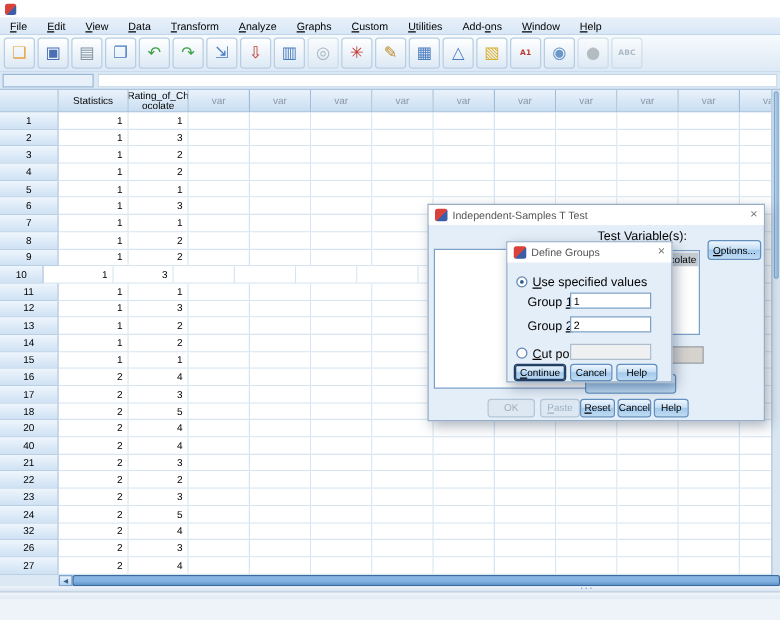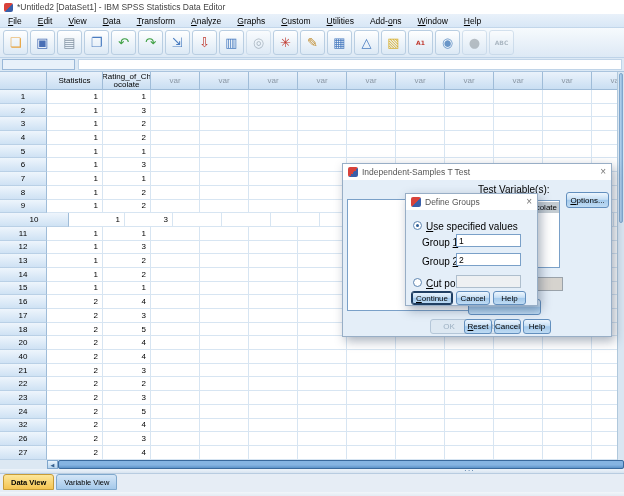--- a/index.html
+++ b/index.html
@@ -66,42 +66,41 @@
   #define { left:405px; top:193px; width:133px; height:113px; z-index:20; }
   .dlg-title { height:16px; background:#ffffff; display:flex; align-items:center; gap:4px; padding:0 5px; font-size:8.5px; color:#555; }
   .dlg-ico { width:10px; height:10px; border-radius:2px; flex:0 0 auto;
     background:linear-gradient(135deg,#d8423a 0 55%, #3a5fa8 55% 100%); }
   .dlg-x { margin-left:auto; color:#777; font-size:10px; line-height:1; cursor:default; }
   .dlg-body { position:relative; width:100%; height:calc(100% - 16px); }
 
   .btn { position:absolute; border:1px solid #628fbe; border-radius:3px; font-size:8px; font-family:"Liberation Sans",sans-serif;
     background:linear-gradient(180deg,#edf6fe 0%,#c6dff5 45%,#a4caec 52%,#bfdbf3 100%);
     display:flex; align-items:center; justify-content:center; color:#000; cursor:default; }
-  .btn.disabled { background:#dde8f2; color:#9cb0c2; border-color:#b4c6d8;margin-left:40px; }
+  .btn.disabled { background:#dde8f2; color:#9cb0c2; border-color:#b4c6d8; }
   .btn.focused { border:1px solid #203f63; box-shadow:0 0 0 1px #203f63 inset; }
 
   .listbox { position:absolute; background:#ffffff; border:1px solid #7aa0c8; overflow:hidden; }
   .sel-item { height:11px; margin-top:1px; background:#c4ccd2; display:flex; align-items:center; justify-content:flex-end;
     font-size:8px; padding-right:2px; white-space:nowrap; overflow:hidden; }
   .lbl { position:absolute; font-size:10px; white-space:nowrap; }
   .field { position:absolute; background:#fff; border:1px solid #7aa0c8; font-size:8.5px; padding:0 2px;
     font-family:"Liberation Sans",sans-serif; }
   .field:disabled, .field.off { background:#eef0f2; border-color:#aebecd; }
   .grayfield { position:absolute; background:#d6d3ce; border:1px solid #9aa2aa; }
   .radio { position:absolute; width:9px; height:9px; border-radius:50%; border:1px solid #5c84b0; background:#fff; }
   .radio.checked::after { content:""; position:absolute; left:2px; top:2px; width:3px; height:3px; border-radius:50%; background:#2e5e96; }
 </style>
 </head>
 <body>
 
 <div class="app">
 
   <div class="titlebar">
     <span class="spss-logo"></span>
-    <span class="title-text">*Untitled2 [DataSet1] - IBM SPSS Statistics Data Editor</span>
   </div>
 
   <div class="menubar" id="menubar">
       <span class="menu-item"><u>F</u>ile</span>
       <span class="menu-item"><u>E</u>dit</span>
       <span class="menu-item"><u>V</u>iew</span>
       <span class="menu-item"><u>D</u>ata</span>
       <span class="menu-item"><u>T</u>ransform</span>
       <span class="menu-item"><u>A</u>nalyze</span>
       <span class="menu-item"><u>G</u>raphs</span>
@@ -324,21 +323,21 @@
           <div class="dcell empty" style="width: 49px;"></div>
           <div class="dcell empty" style="width: 49px;"></div>
           <div class="dcell empty" style="width: 49px;"></div>
           <div class="dcell empty" style="width: 49px;"></div>
           <div class="dcell empty" style="width: 49px;"></div>
           <div class="dcell empty" style="width: 49px;"></div>
           <div class="dcell empty" style="width: 49px;"></div>
           <div class="dcell empty" style="width: 49px;"></div>
         </div>
         <div class="grid-row">
-          <div class="rownum" style="width: 69px;">10</div>
+          <div class="rownum" style="width: 35px;">10</div>
           <div class="dcell" style="width: 56px;">1</div>
           <div class="dcell" style="width: 48px;">3</div>
           <div class="dcell empty" style="width: 49px;"></div>
           <div class="dcell empty" style="width: 49px;"></div>
           <div class="dcell empty" style="width: 49px;"></div>
           <div class="dcell empty" style="width: 49px;"></div>
           <div class="dcell empty" style="width: 49px;"></div>
           <div class="dcell empty" style="width: 49px;"></div>
           <div class="dcell empty" style="width: 49px;"></div>
           <div class="dcell empty" style="width: 49px;"></div>
@@ -608,24 +607,20 @@
 
   <div class="hscroll">
     <div class="hs-space"></div>
     <div class="hs-arrow">◀</div>
     <div class="hs-thumb"></div>
   </div>
   <div class="splitter">
     <span class="dots">···</span>
   </div>
 
-  <div class="tabstrip">
-    <div class="tab active">Data View</div>
-    <div class="tab idle">Variable View</div>
-  </div>
   <div class="statusbar"></div>
 
   <div class="dlg" id="ttest">
     <div class="dlg-title">
       <span class="dlg-ico"></span>
       <span>Independent-Samples T Test</span>
       <span class="dlg-x">×</span>
     </div>
     <div class="dlg-body">
       <div class="lbl" style="left:135px; top:4px;">Test Variable(s):</div>

